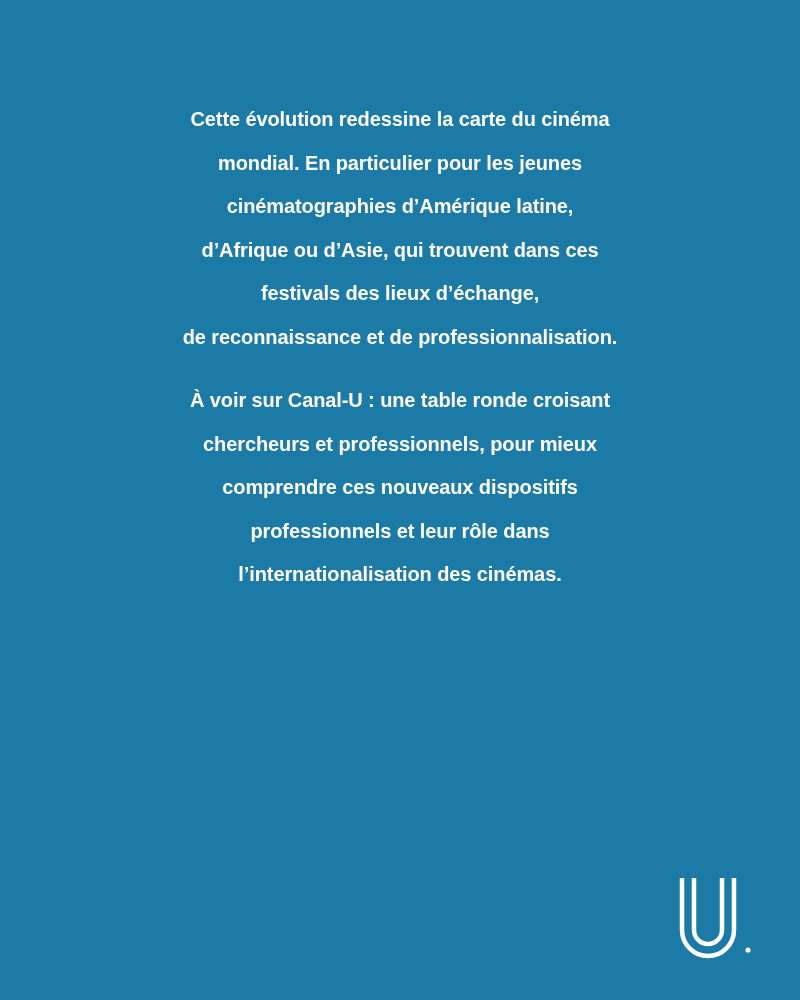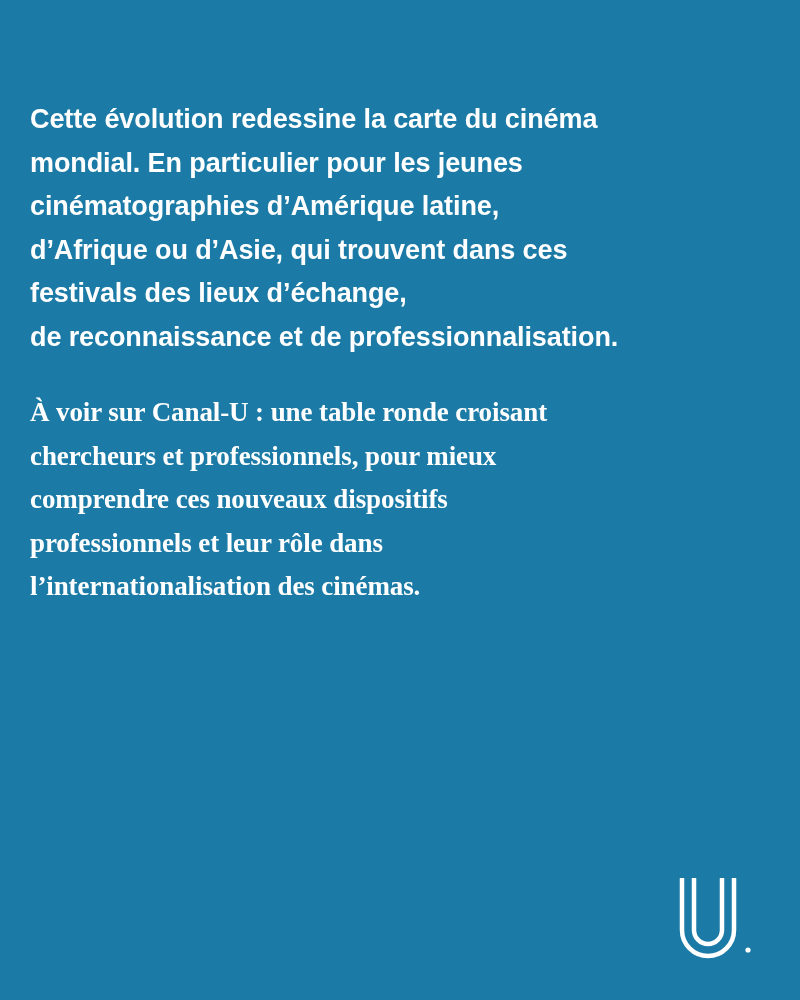--- a/index.html
+++ b/index.html
@@ -21,30 +21,30 @@
     box-sizing: border-box;
   }
   .content {
     position: absolute;
     left: 30px;
     top: 98px;
     width: 740px;
   }
   .para {
     color: #ffffff;
-    font-size: 27px;
+    font-size: 20px;
     line-height: 43.5px;
     font-weight: 700;
     letter-spacing: -0.1px;
     white-space: pre-line;
     margin: 0;
+    text-align: center;
   }
   .para + .para {
-    margin-top: 32px;
-    font-family: Liberation Serif, serif;
+    margin-top: 20px;
   }
   .logo {
     position: absolute;
     right: 36px;
     bottom: 30px;
     width: 96px;
     height: 96px;
   }
   .logo svg {
     display: block;

